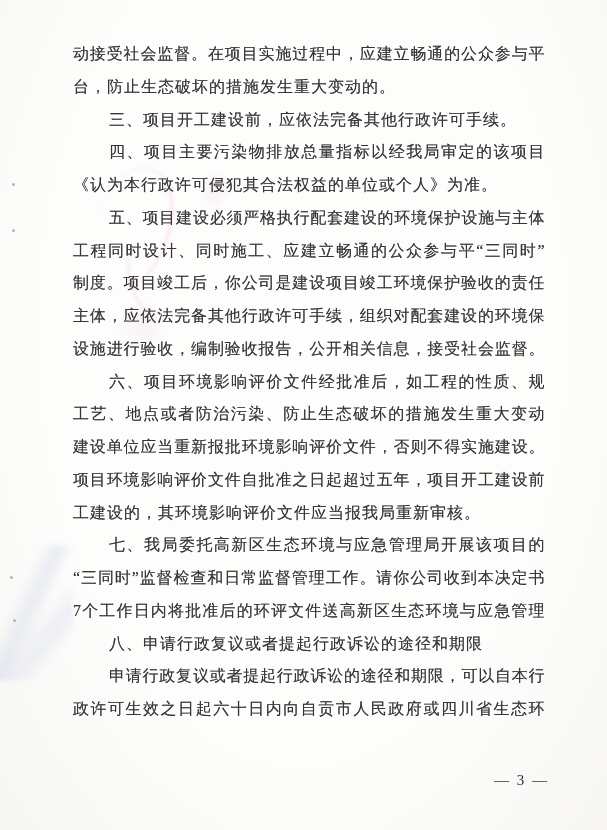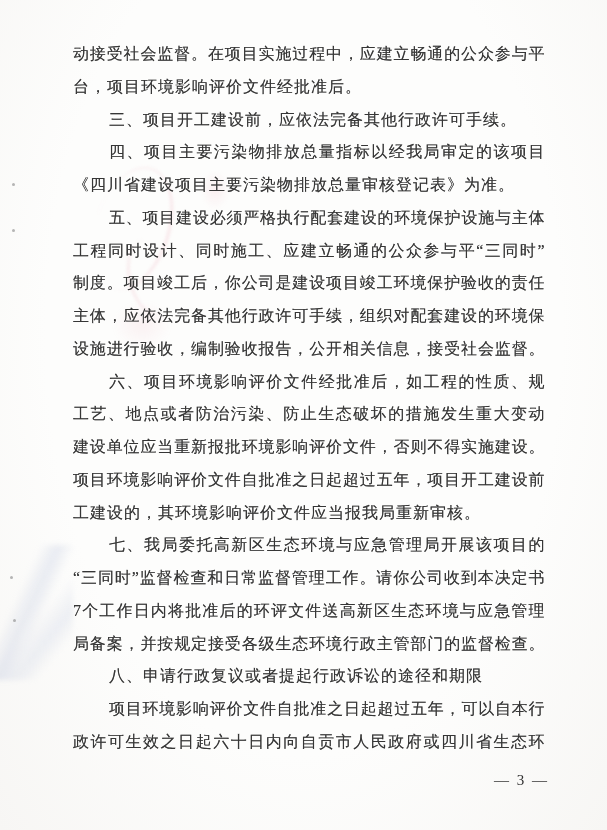--- a/index.html
+++ b/index.html
@@ -108,38 +108,37 @@
   <div class="seal-mark seal-dab1"></div>
   <div class="seal-mark seal-dab2"></div>
   <div class="smudge"></div>
   <div class="speck s1"></div>
   <div class="speck s2"></div>
   <div class="speck s3"></div>
   <div class="speck s4"></div>
 
   <div class="textblock">
     <div class="line">动接受社会监督。在项目实施过程中，应建立畅通的公众参与平</div>
-    <div class="line short">台，项目环境影响评价文件经批准后。</div>
+    <div class="line short">台，防止生态破坏的措施发生重大变动的。</div>
     <div class="line short ind">三、项目开工建设前，应依法完备其他行政许可手续。</div>
     <div class="line ind">四、项目主要污染物排放总量指标以经我局审定的该项目</div>
-    <div class="line short">《四川省建设项目主要污染物排放总量审核登记表》为准。</div>
+    <div class="line short">《认为本行政许可侵犯其合法权益的单位或个人》为准。</div>
     <div class="line ind">五、项目建设必须严格执行配套建设的环境保护设施与主体</div>
     <div class="line">工程同时设计、同时施工、应建立畅通的公众参与平“三同时”</div>
     <div class="line">制度。项目竣工后，你公司是建设项目竣工环境保护验收的责任</div>
     <div class="line">主体，应依法完备其他行政许可手续，组织对配套建设的环境保护</div>
     <div class="line">设施进行验收，编制验收报告，公开相关信息，接受社会监督。</div>
     <div class="line ind">六、项目环境影响评价文件经批准后，如工程的性质、规模、</div>
     <div class="line">工艺、地点或者防治污染、防止生态破坏的措施发生重大变动的，</div>
     <div class="line">建设单位应当重新报批环境影响评价文件，否则不得实施建设。</div>
     <div class="line">项目环境影响评价文件自批准之日起超过五年，项目开工建设前</div>
     <div class="line short">工建设的，其环境影响评价文件应当报我局重新审核。</div>
     <div class="line ind">七、我局委托高新区生态环境与应急管理局开展该项目的</div>
     <div class="line">“三同时”监督检查和日常监督管理工作。请你公司收到本决定书</div>
     <div class="line">7个工作日内将批准后的环评文件送高新区生态环境与应急管理</div>
-    <div class="line">局备案，并按规定接受各级生态环境行政主管部门的监督检查。</div>
     <div class="line short ind">八、申请行政复议或者提起行政诉讼的途径和期限</div>
-    <div class="line ind">项目环境影响评价文件自批准之日起超过五年，可以自本行</div>
+    <div class="line ind">申请行政复议或者提起行政诉讼的途径和期限，可以自本行</div>
     <div class="line">政许可生效之日起六十日内向自贡市人民政府或四川省生态环</div>
   </div>
 
   <div class="page-number">— 3 —</div>
 
 </div>
 
 </body></html>

